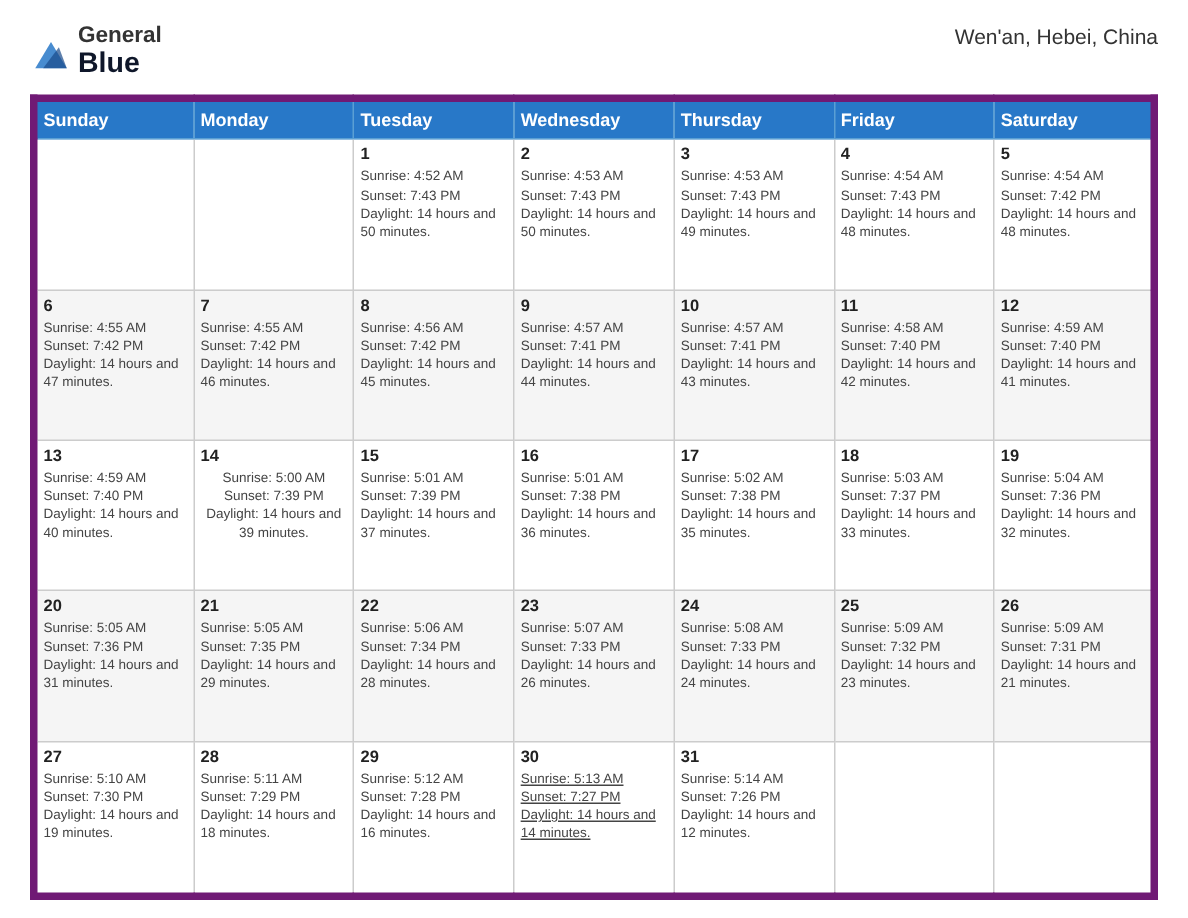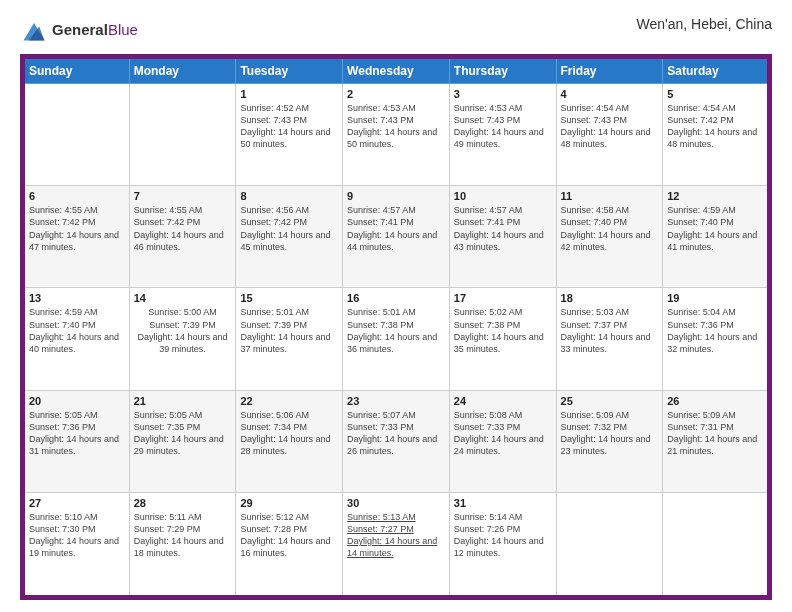--- a/index.html
+++ b/index.html
@@ -23,31 +23,32 @@
       align-items: flex-start;
       margin-bottom: 10px;
     }
     .logo {
       display: flex;
       align-items: center;
       gap: 4px;
     }
     .logo-text {
       display: flex;
+      flex-direction: column;
       line-height: 1.1;
     }
     .logo-general {
       font-size: 15px;
       font-weight: bold;
       color: #333;
     }
     .logo-blue {
-      font-size: 15px;
-      font-weight: normal;
-      color: #701a75;
+      font-size: 19px;
+      font-weight: bold;
+      color: #0f172a;
     }
     .logo-icon {
       width: 28px;
       height: 28px;
     }
     .title-block {
       text-align: right;
     }
     .month-title {
       font-size: 36px;

